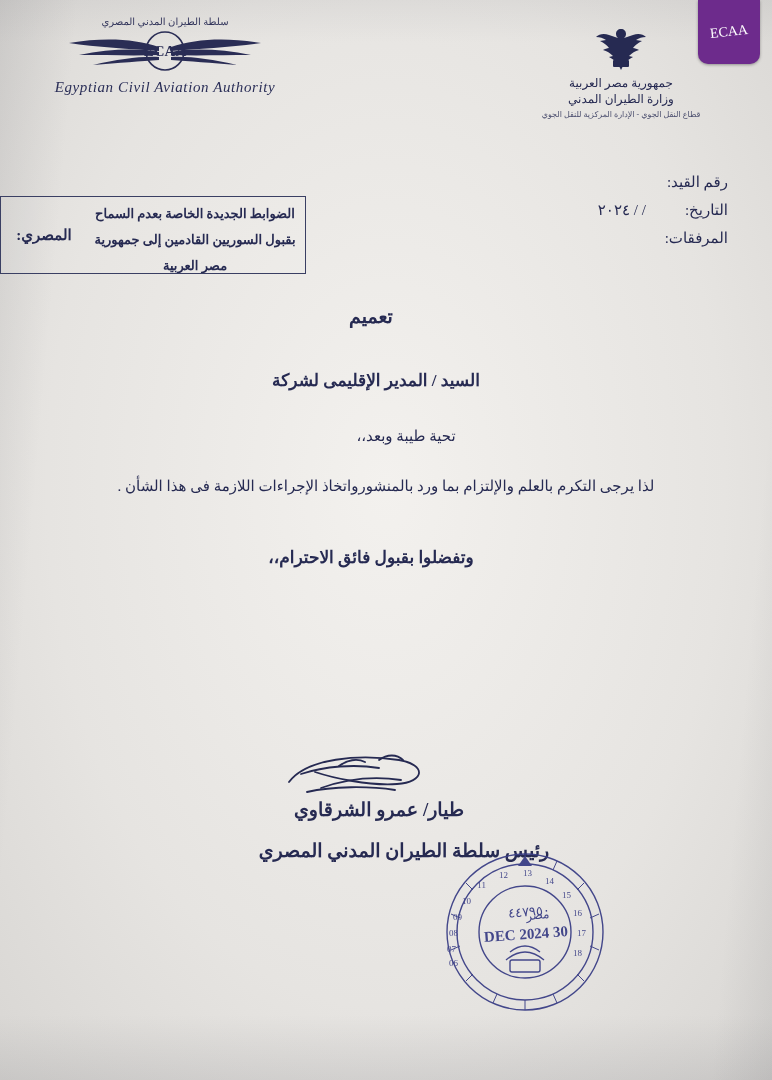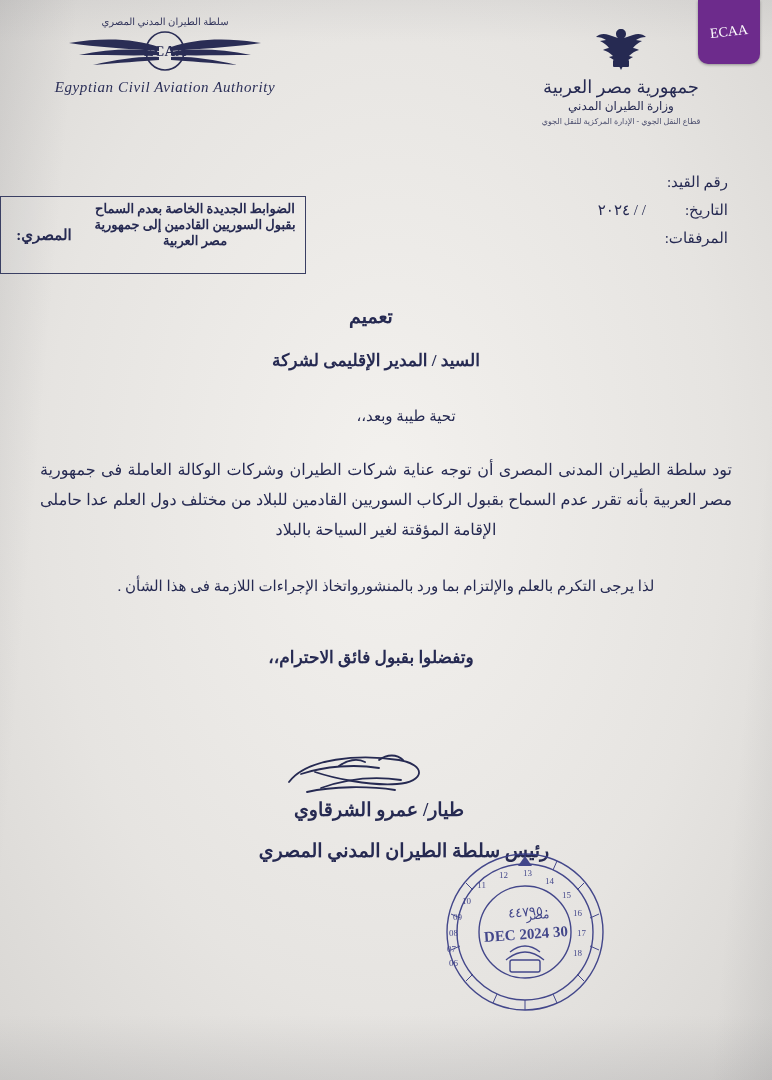--- a/index.html
+++ b/index.html
@@ -100,21 +100,21 @@
   
   .ministry {
     position: absolute;
     right: 36px;
     top: 18px;
     width: 230px;
     text-align: center;
     color: #262a52;
   }
   .eagle { height: 46px; }
-  .ministry-line1 { font-size: 18px; margin-top: 4px; }
+  .ministry-line1 { font-size: 12px; margin-top: 4px; }
   .ministry-line2 { font-size: 12px; margin-top: 1px; }
   .ministry-line3 { font-size: 8px; margin-top: 3px; opacity: .8; }
 
   
   .meta {
     position: absolute;
     top: 168px;
     right: 44px;
     width: 210px;
     font-size: 15px;
@@ -151,21 +151,21 @@
     align-items: center;
     justify-content: center;
     font-size: 15px;
     font-weight: bold;
     color: #262a52;
   }
   .subject-text {
     flex: 1;
     padding: 4px 8px 0 6px;
     font-size: 13px;
-    line-height: 16px;
+    line-height: 26px;
     color: #262a52;
     font-weight: bold;
     text-align: center;
   }
 
   
   .body-wrap {
     position: absolute;
     top: 305px;
     left: 40px;
@@ -176,21 +176,21 @@
     text-align: center;
     font-size: 19px;
     font-weight: bold;
     letter-spacing: 1px;
     margin-right: 30px;
   }
   .addressee {
     text-align: center;
     font-size: 17px;
     font-weight: bold;
-    margin-top: 22px;
+    margin-top: 42px;
     margin-right: 20px;
   }
   .greeting {
     text-align: center;
     font-size: 15px;
     margin-top: 36px;
     margin-right: -40px;
   }
   .para {
     font-size: 16px;
@@ -353,21 +353,20 @@
 
   <div class="subject-box">
     <div class="subject-label">المصري:</div>
     <div class="subject-text">الضوابط الجديدة الخاصة بعدم السماح بقبول السوريين القادمين إلى جمهورية مصر العربية</div>
   </div>
 
   <div class="body-wrap">
     <div class="taameem ink">تعميم</div>
     <div class="addressee ink">السيد / المدير الإقليمى لشركة</div>
     <div class="greeting ink">تحية طيبة وبعد،،</div>
-    <div class="para p1 ink">تود سلطة الطيران المدنى المصرى أن توجه عناية شركات الطيران وشركات الوكالة العاملة فى جمهورية مصر العربية بأنه تقرر عدم السماح بقبول الركاب السوريين القادمين للبلاد من مختلف دول العلم عدا حاملى الإقامة المؤقتة لغير السياحة بالبلاد</div>
     <div class="para p3 ink">لذا يرجى التكرم بالعلم والإلتزام بما ورد بالمنشورواتخاذ الإجراءات اللازمة فى هذا الشأن .</div>
     <div class="closing ink">وتفضلوا بقبول فائق الاحترام،،</div>
   </div>
 
   <div class="sig-wrap">
     <div class="sig-scribble">
       <svg width="300" height="56" viewBox="0 0 300 56" style="margin:0 auto; display:block;" aria-hidden="true">
         <g fill="none" stroke="#262a52" stroke-width="1.8" stroke-linecap="round">
           <path d="M60 34 C78 10, 130 6, 170 12 C198 17, 196 34, 168 36 C140 38, 104 30, 86 24"></path>
           <path d="M72 26 C96 18, 126 16, 150 20"></path>

